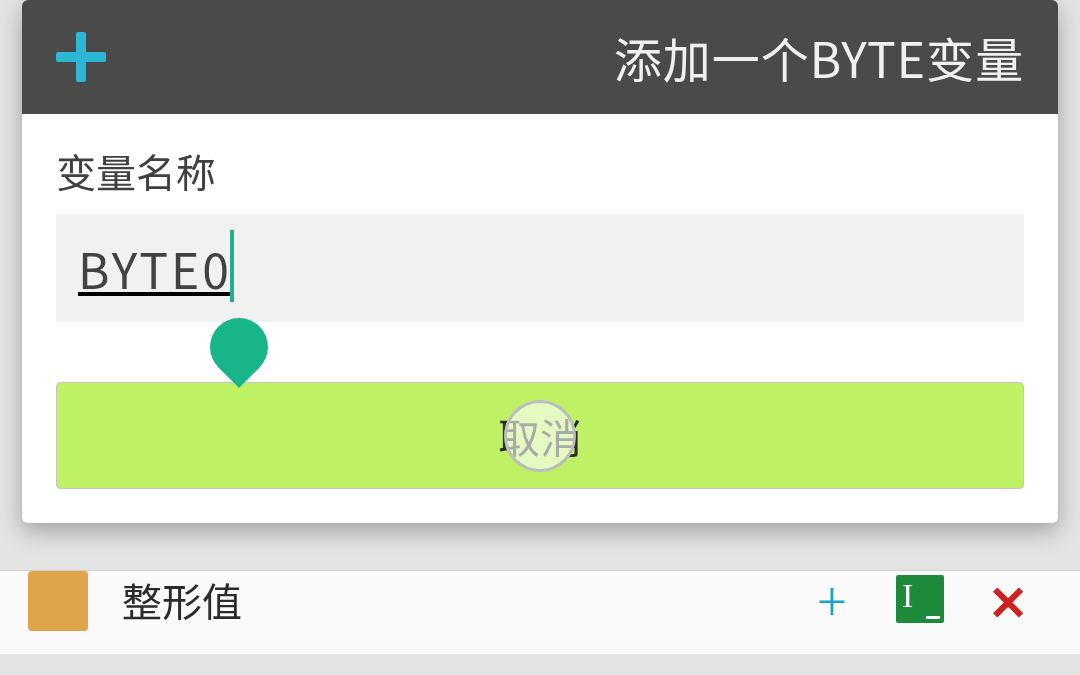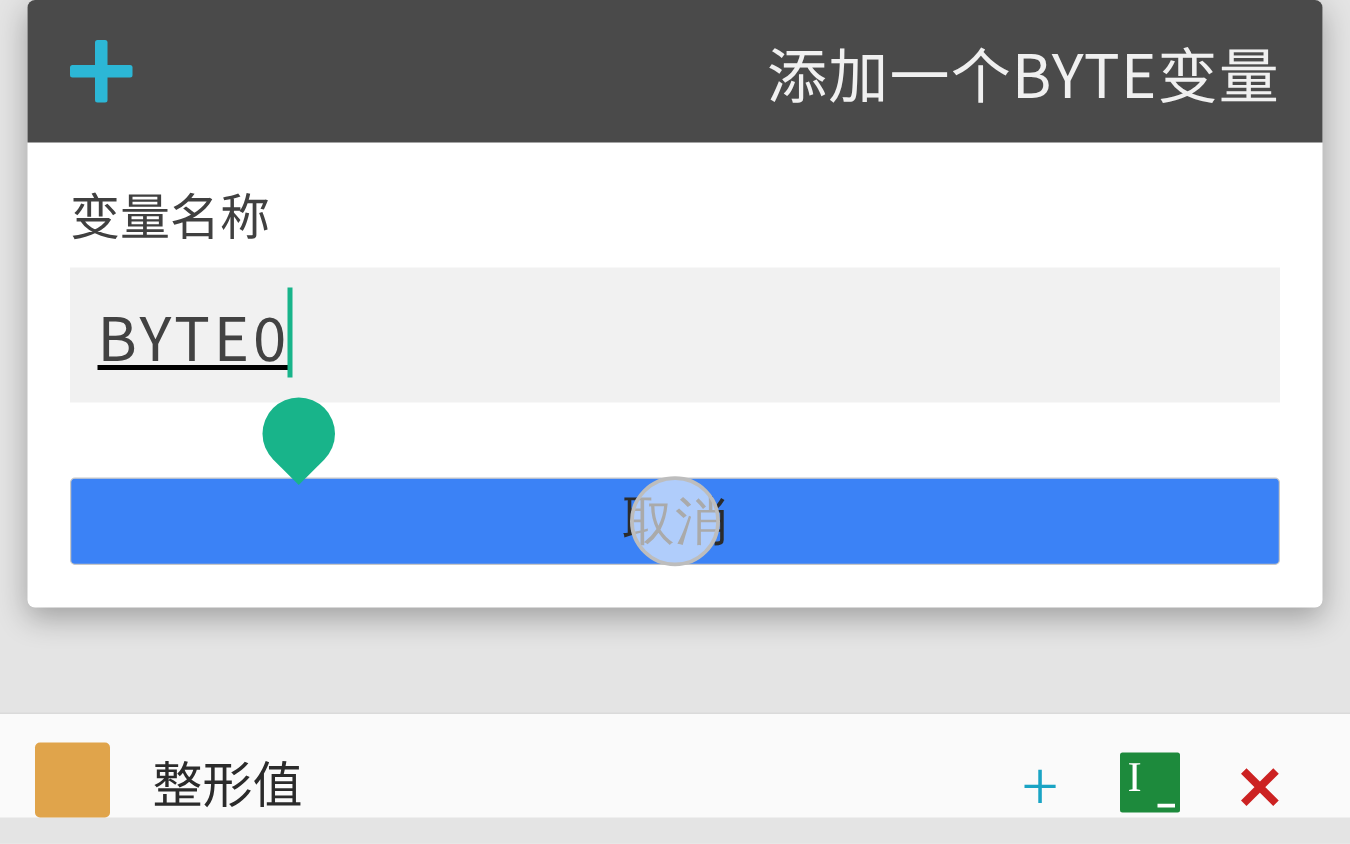--- a/index.html
+++ b/index.html
@@ -17,21 +17,21 @@
   background: #e4e4e4;
 }
 .dim-top { top: 0; height: 570px; background: rgba(64,64,64,0.55); }
 .list-row {
   position: absolute;
   left: 0; right: 0;
   top: 570px;
   height: 84px;
   background: #fafafa;
   display: flex;
-  align-items: flex-end;
+  align-items: flex-start;
   padding: 0 28px;
   border-top: 1px solid #d0d0d0;
 }
 .chip {
   width: 60px; height: 60px;
   background: #e0a44b;
   border-radius: 4px;
   margin-right: 34px;
 }
 .row-label {
@@ -121,29 +121,28 @@
   border-radius: 50% 50% 50% 0;
   transform: rotate(-45deg);
 }
 .btn-row {
   display: flex;
   gap: 24px;
   position: relative;
 }
 .btn {
   flex: 1;
-  background: #3b82f6;
+  background: #bef264;
   border: 1px solid #c7c7c7;
   border-radius: 4px;
   text-align: center;
   font-size: 42px;
   color: #2b2b2b;
-  padding: 6px 0;
+  padding: 22px 0;
   cursor: pointer;
-  font-family: Liberation Mono, monospace;
 }
 .ripple {
   position: absolute;
   left: 50%;
   top: 50%;
   width: 72px; height: 72px;
   margin: -36px 0 0 -36px;
   border: 3px solid #bdbdbd;
   border-radius: 50%;
   background: rgba(255,255,255,0.6);

